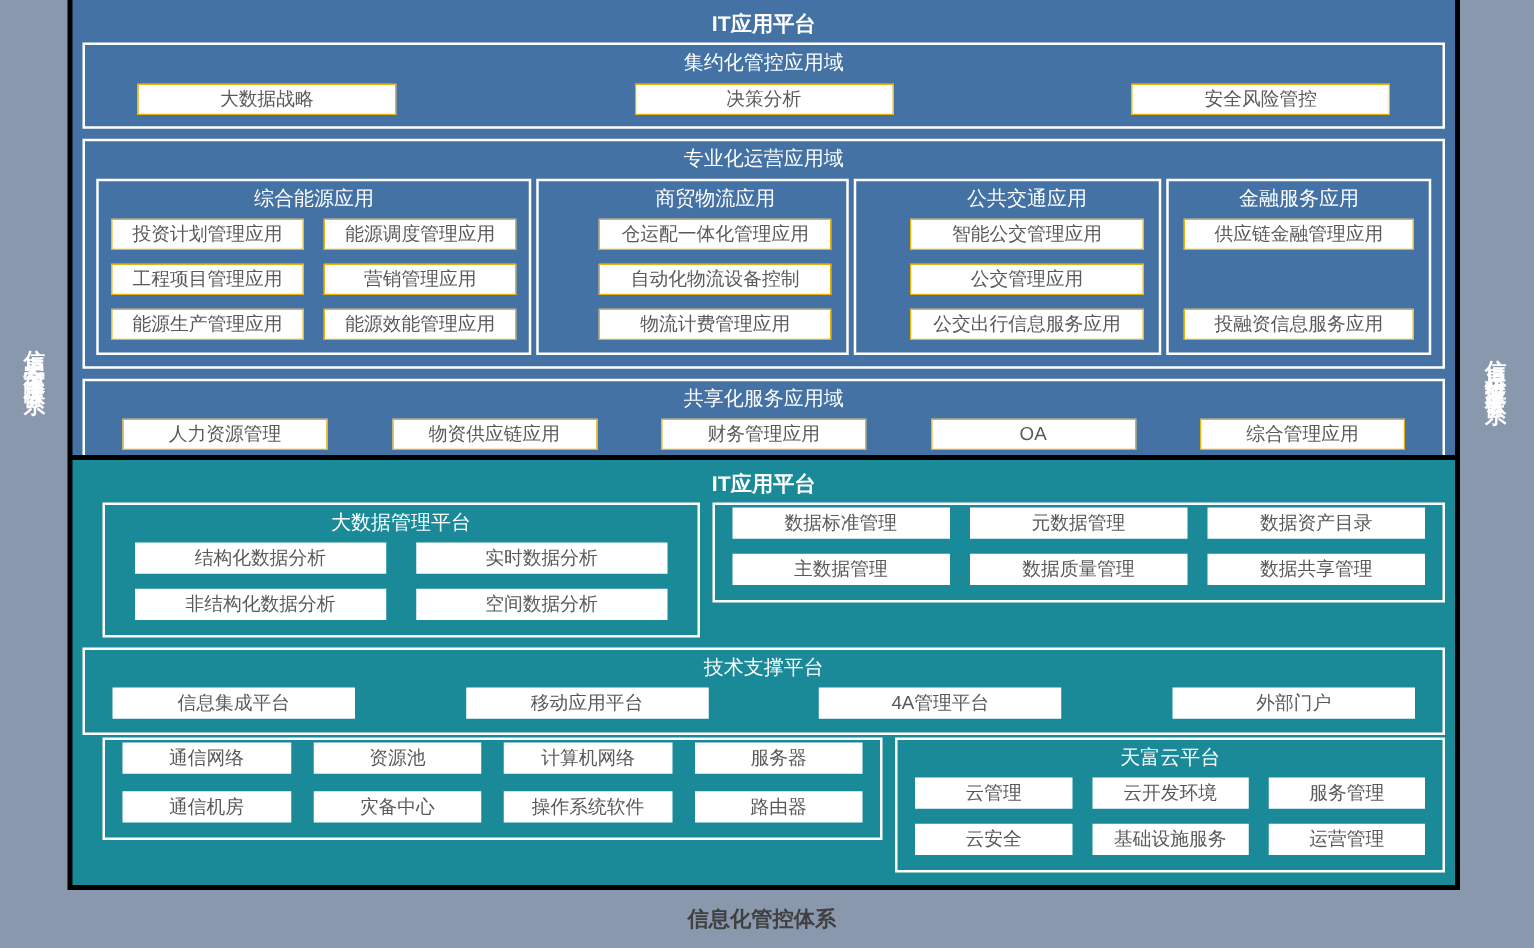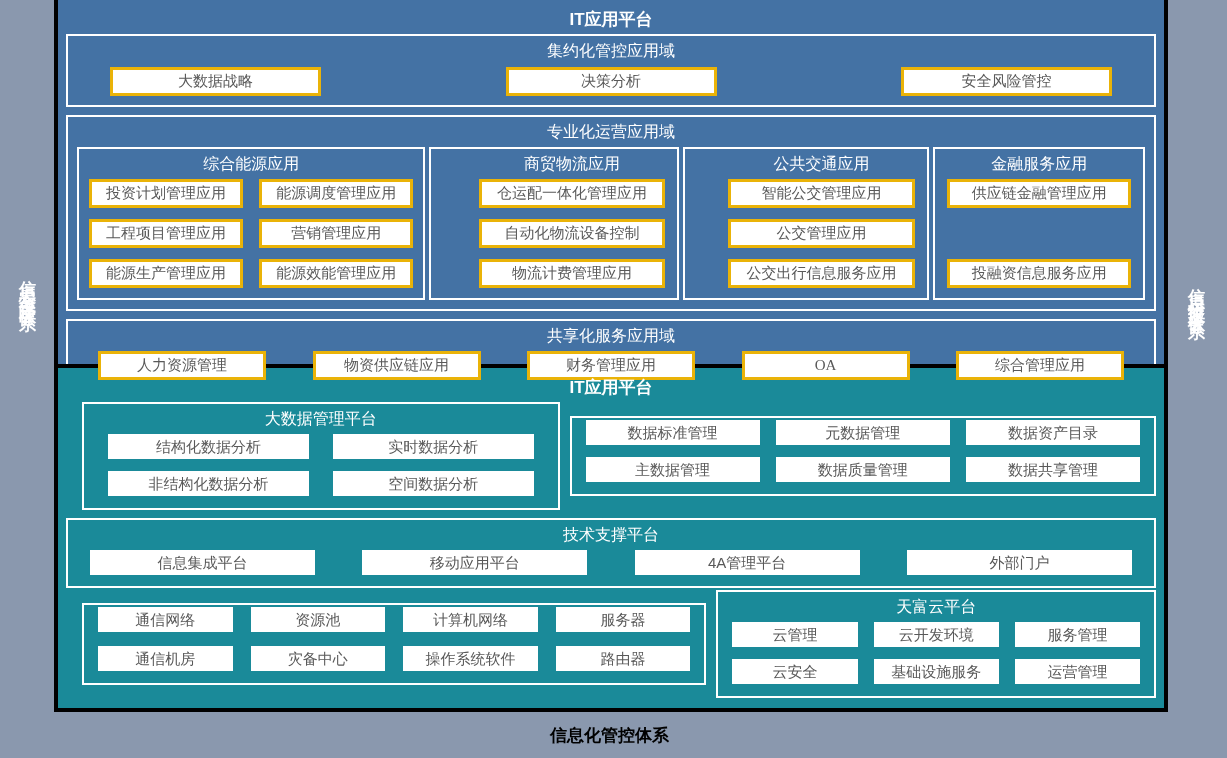--- a/index.html
+++ b/index.html
@@ -24,66 +24,66 @@
   }
   .wbox{border:2px solid #fff;}
   .box-title{
     margin:0;padding:4px 0 2px 0;text-align:center;
     font-size:16px;font-weight:normal;color:#fff;line-height:22px;
   }
   .btn{
     background:#fff;color:#595959;font-size:15px;height:25px;
     line-height:25px;text-align:center;white-space:nowrap;overflow:hidden;
   }
-  .app .btn{border:3px solid #eab308;height:23px;line-height:23px;font-family:Liberation Serif, serif;}
+  .app .btn{border:1px solid #eab308;height:23px;line-height:23px;}
 
   
   .domain{margin:2px 8px 0 8px;}
   .domain + .domain{margin-top:8px;}
   .items3{display:flex;justify-content:space-between;padding:3px 42px 9px 42px;}
   .items3 .btn{width:205px;}
   .groups{display:flex;gap:4px;padding:2px 9px 9px 9px;align-items:stretch;}
   .group{display:flex;flex-direction:column;}
   .group-energy{flex:373 0 0;}
   .group-logistics{flex:227 0 0;padding-left:36px;}
   .group-transport{flex:229 0 0;padding-left:31px;}
   .group-finance{flex:225 0 0;}
   .grid2{display:grid;grid-template-columns:1fr 1fr;gap:11px 16px;padding:2px 10px 10px 10px;}
   .stack{display:flex;flex-direction:column;gap:11px;padding:2px 12px 10px 12px;flex:1;}
   .stack .btn{flex:0 0 auto;}
   .stack .push-bottom{margin-top:auto;}
   .items5{display:flex;justify-content:space-between;padding:2px 30px 10px 30px;}
   .items5 .btn{width:162px;}
 
   
-  .trow{display:flex;gap:10px;margin:2px 8px 0 24px;align-items:center;}
+  .trow{display:flex;gap:10px;margin:2px 8px 0 24px;align-items:flex-start;}
   .trow + .trow,.tsingle{margin-top:8px;}
   .tsingle{margin-left:8px;margin-right:8px;}
   .tbox{display:flex;flex-direction:column;}
   .tbox-bigdata{flex:487 0 0;}
   .tbox-dataasset{flex:599 0 0;}
   .tbox-infra{flex:632 0 0;}
   .tbox-cloud{flex:444 0 0;}
   .tgrid2{display:grid;grid-template-columns:1fr 1fr;gap:12px 24px;padding:2px 24px 12px 24px;}
   .tgrid3{display:grid;grid-template-columns:1fr 1fr 1fr;gap:12px 16px;padding:2px 14px 12px 14px;}
   .tgrid4{display:grid;grid-template-columns:1fr 1fr 1fr 1fr;gap:14px 18px;padding:2px 14px 12px 14px;}
   .items4{display:flex;justify-content:space-between;padding:2px 22px 11px 22px;}
-  .items4 .btn{width:225px;}
+  .items4 .btn{width:194px;}
 
   
   .pillar{
     position:absolute;writing-mode:vertical-rl;text-orientation:upright;
     color:#fff;font-weight:bold;font-size:17px;letter-spacing:5px;line-height:20px;
   }
   .pillar-left{left:17px;top:266px;}
   .pillar-right{right:21px;top:274px;}
   .bottom-bar{
     position:absolute;left:0;top:712px;width:1219px;height:46px;
     display:flex;align-items:center;justify-content:center;
-    color:#000000;font-weight:bold;font-size:17px;
+    color:#404040;font-weight:bold;font-size:17px;
   }
 </style>
 </head>
 <body>
 
 <div class="pillar pillar-left">信息安全保障体系</div>
 <div class="pillar pillar-right">信息运维服务体系</div>
 <div class="bottom-bar">
   <span>信息化管控体系</span>
 </div>

